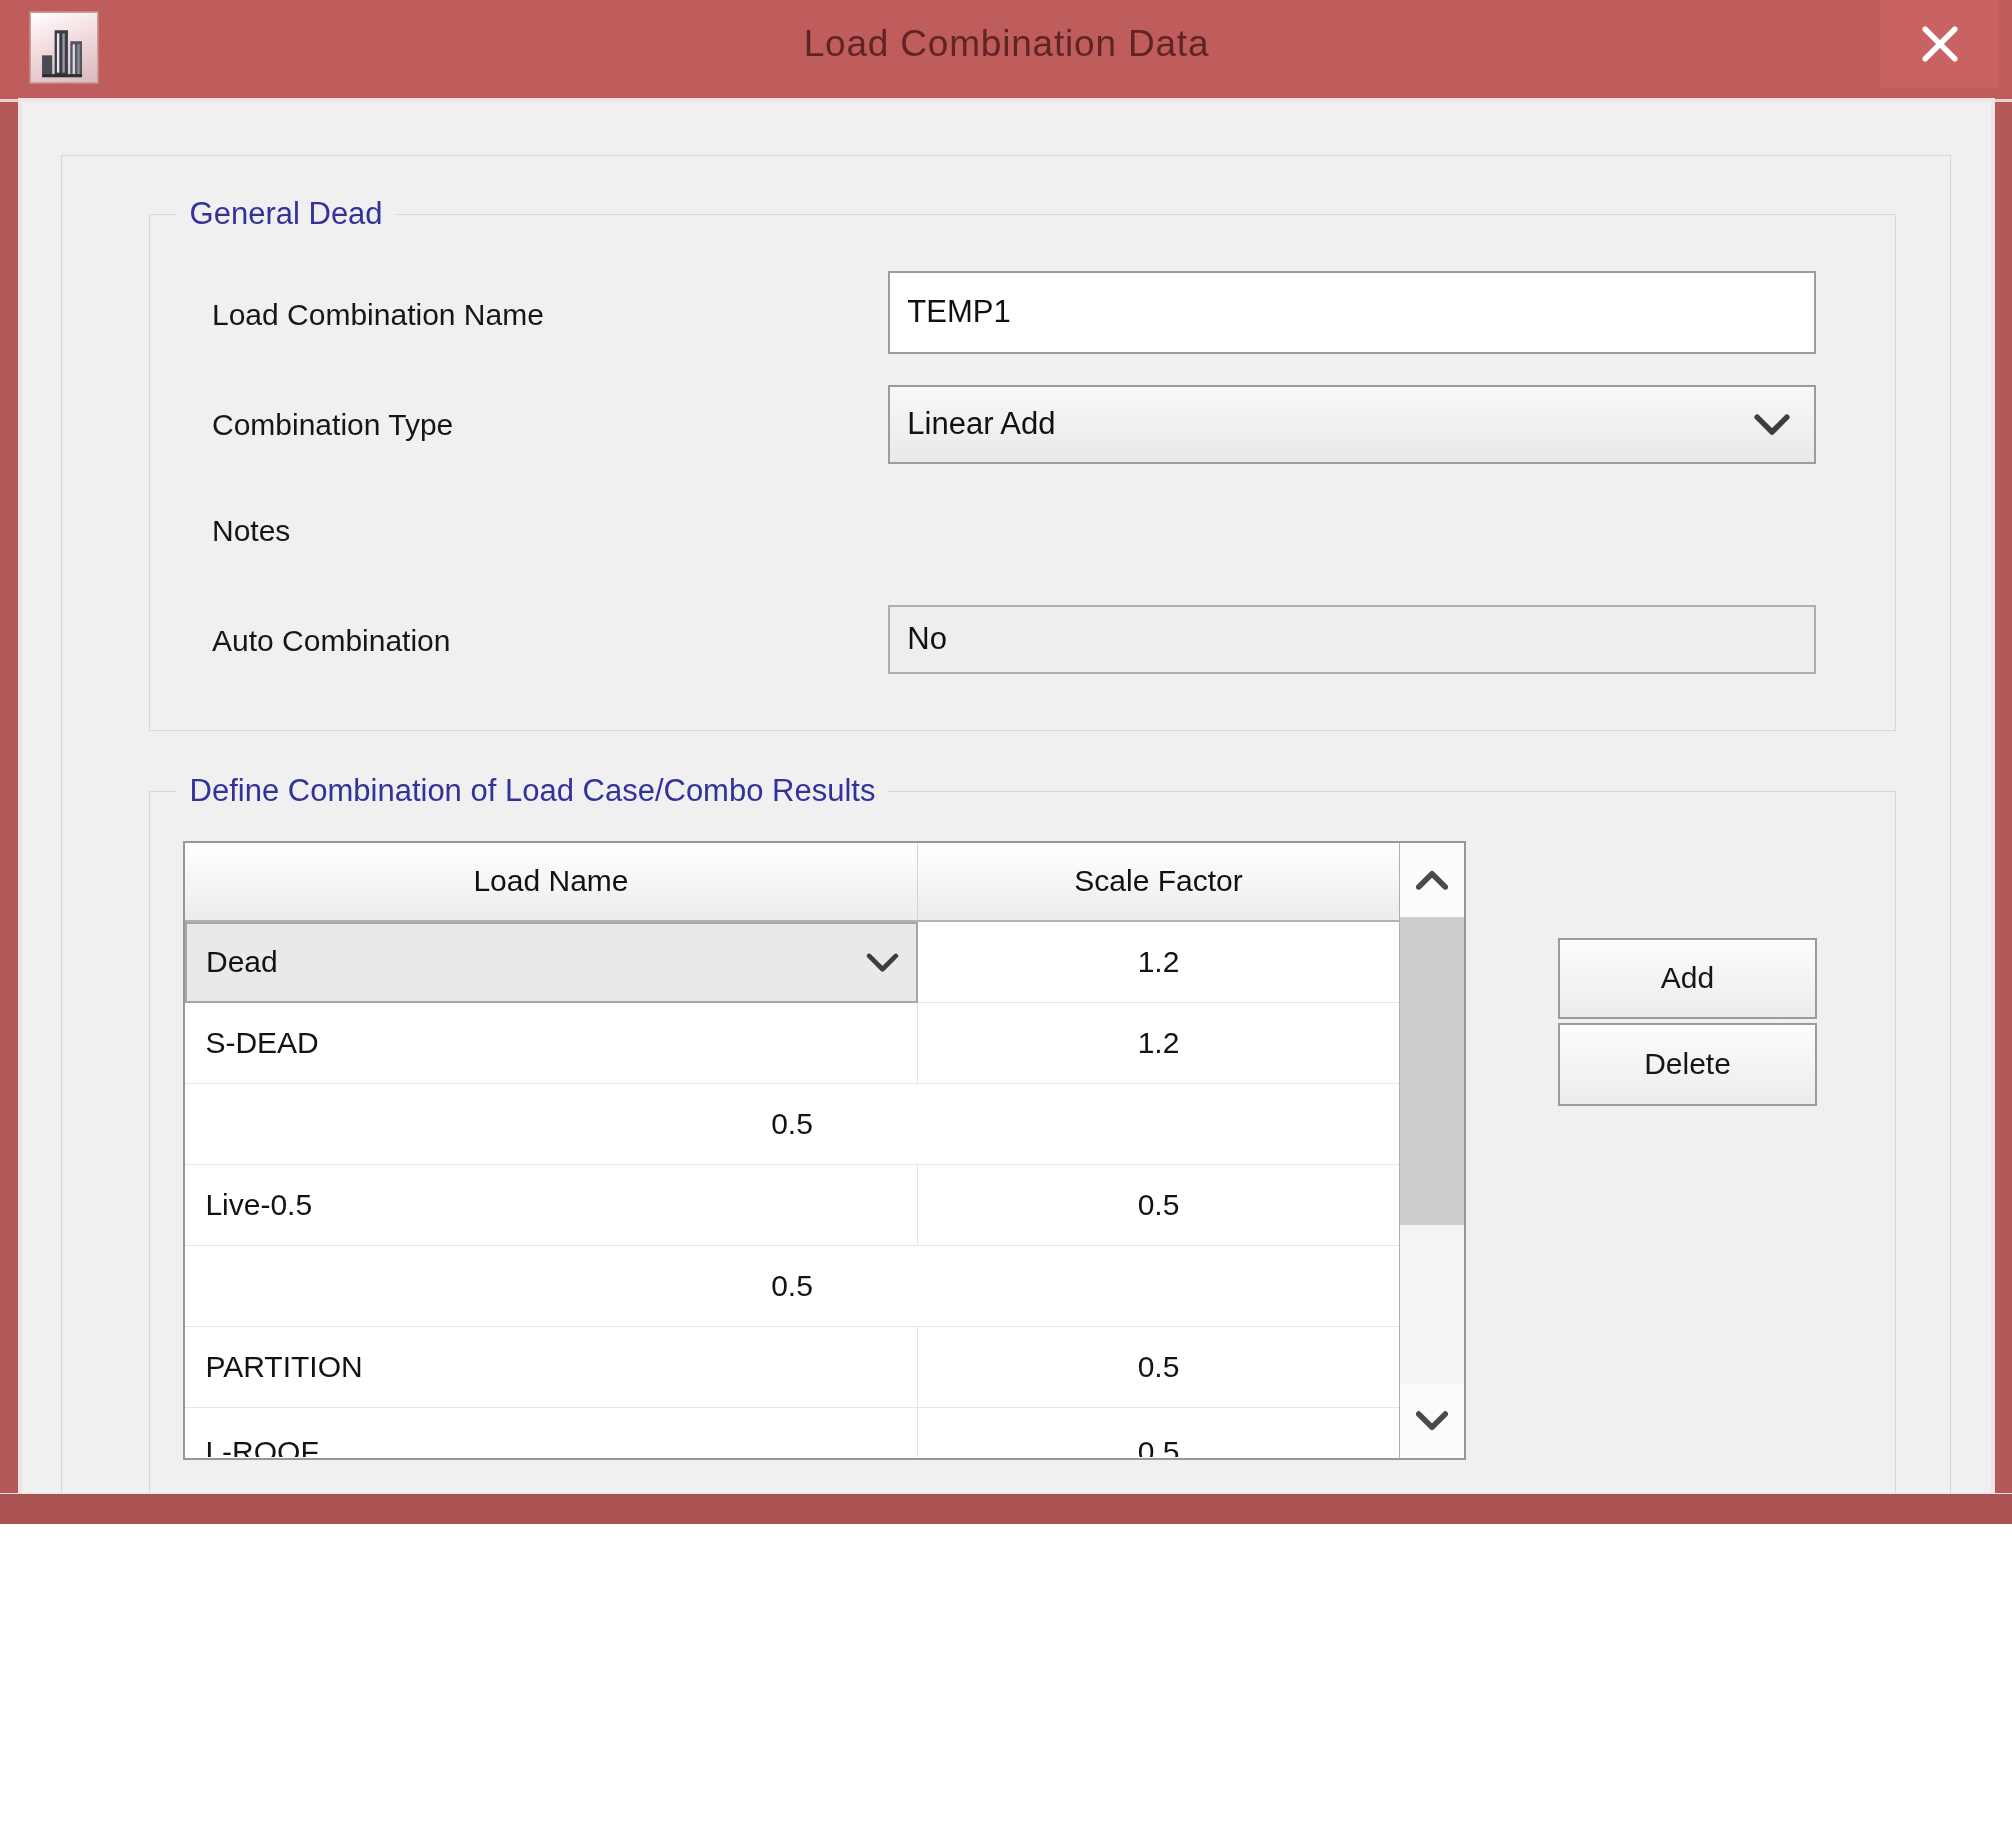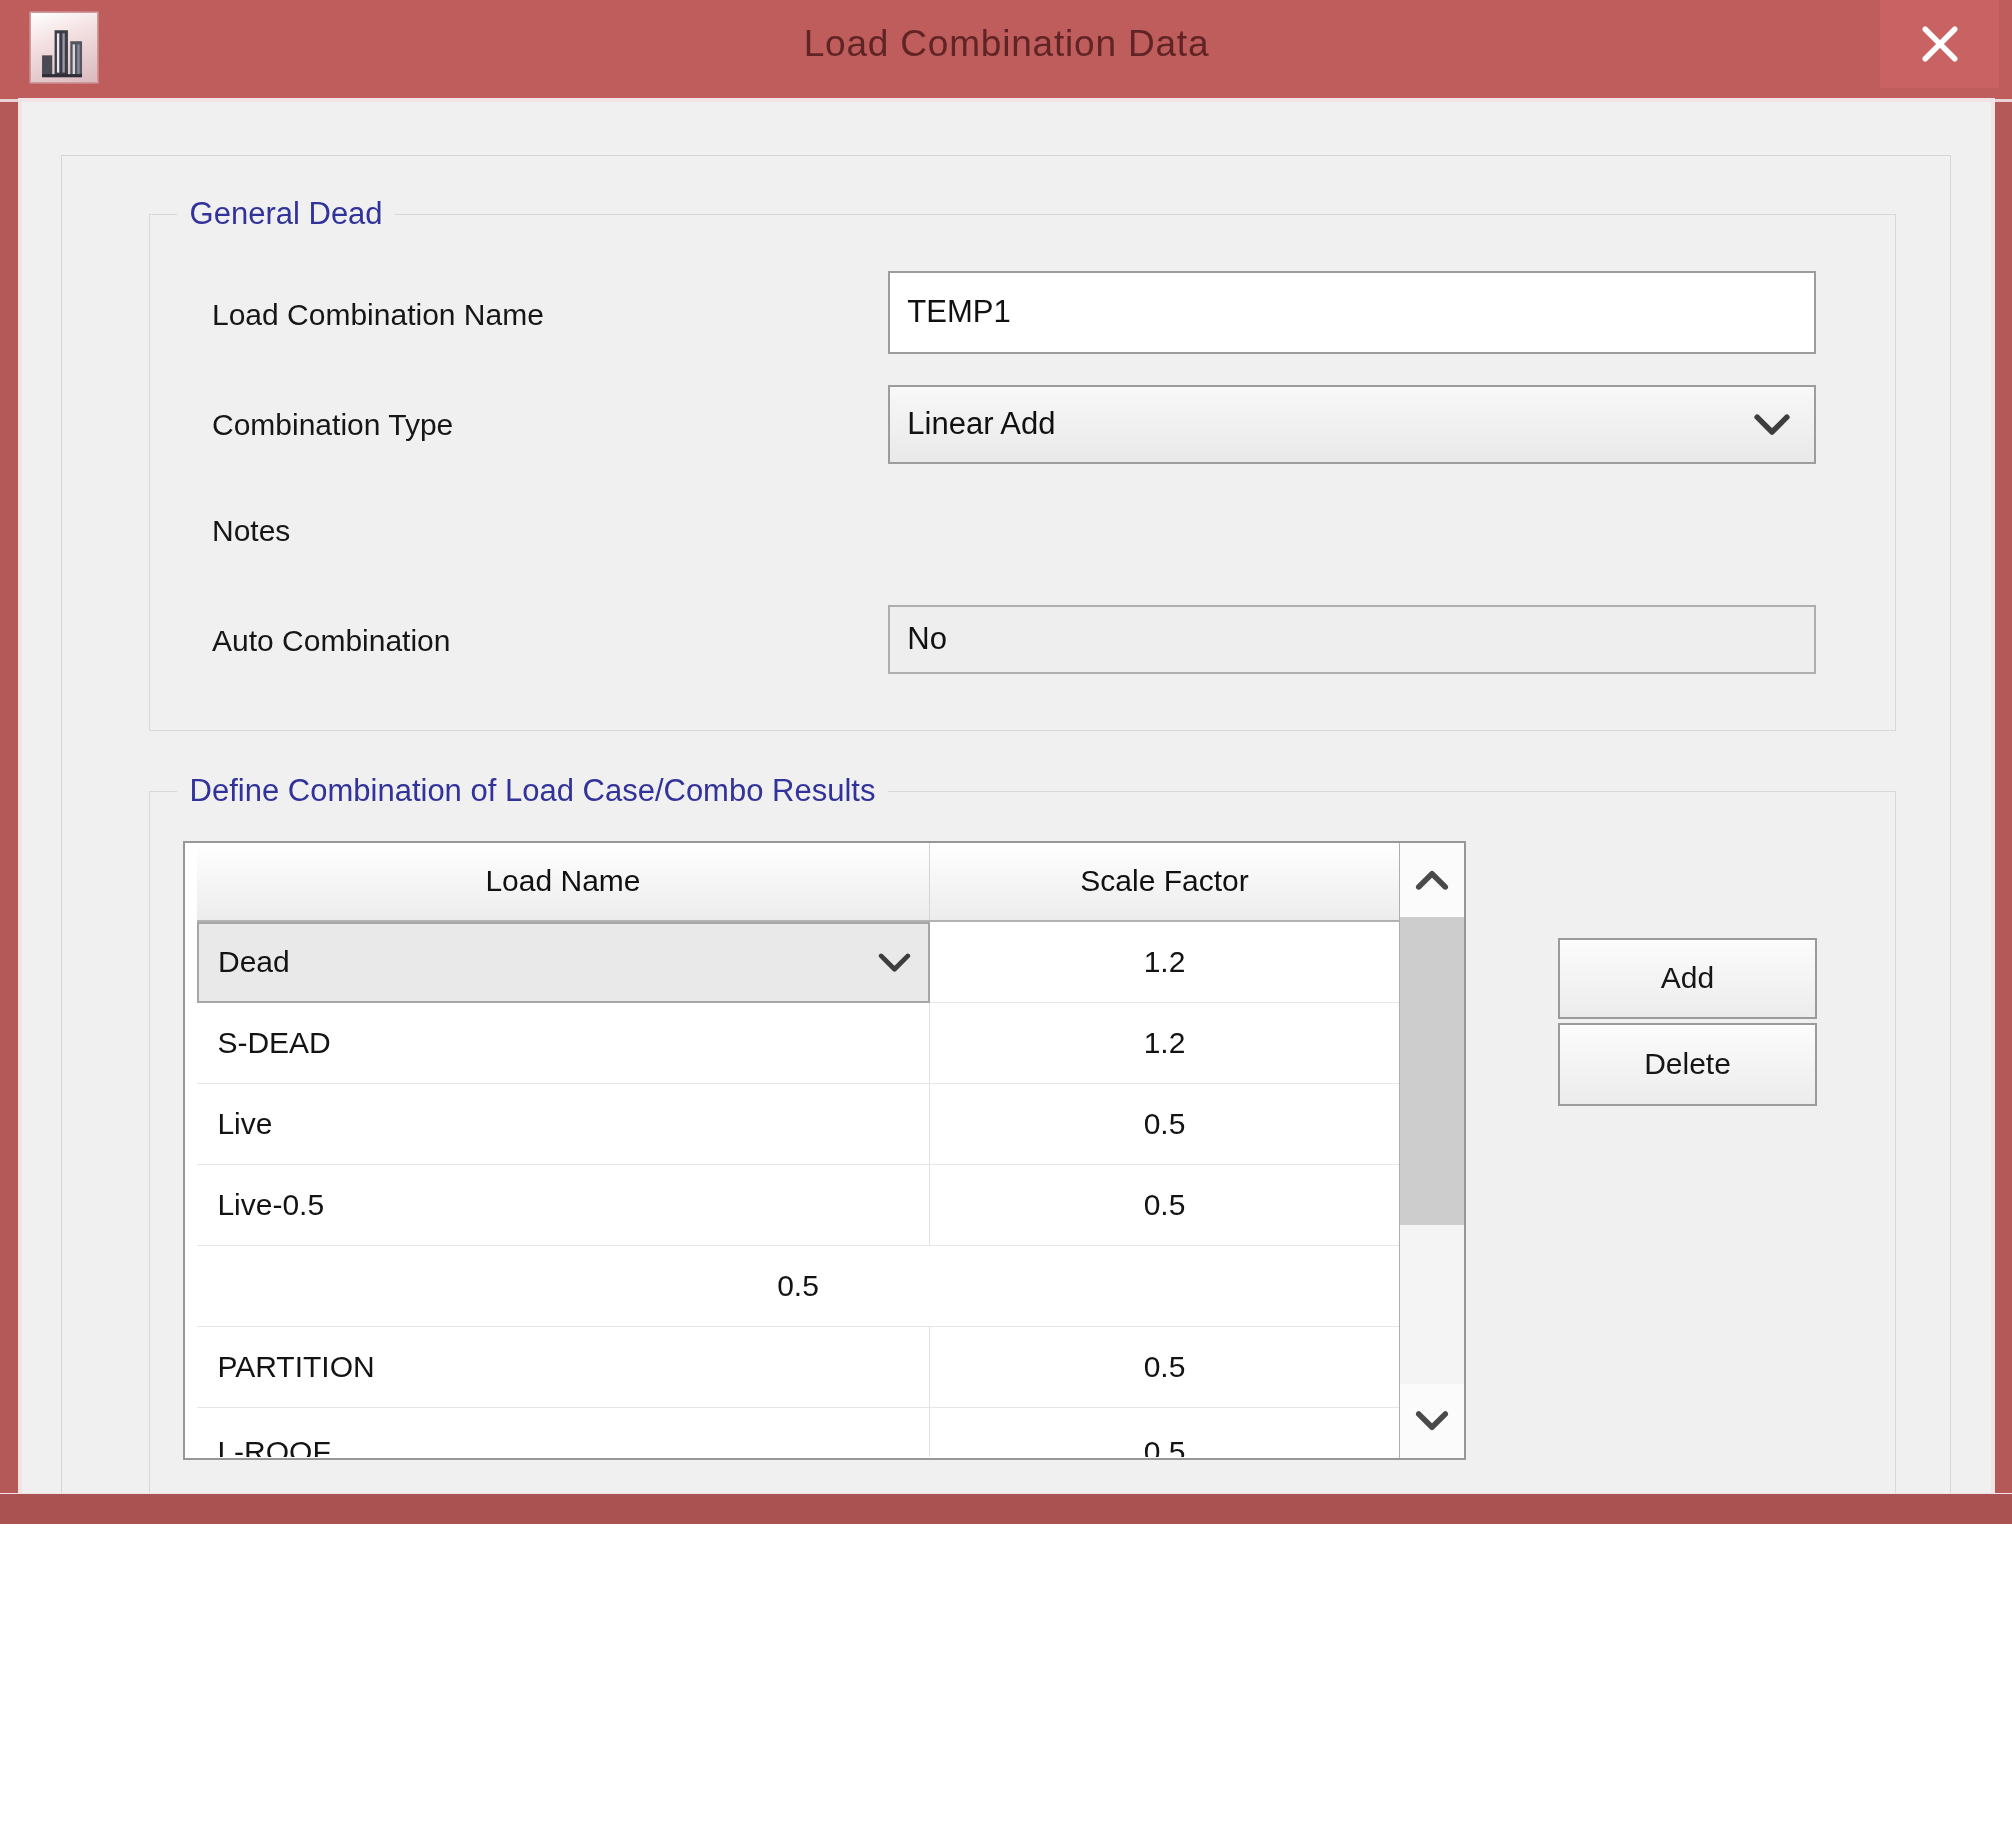--- a/index.html
+++ b/index.html
@@ -80,21 +80,21 @@
   .readonly-field{
     position:absolute;left:866px;top:503px;width:928px;height:69px;
     background:#eeeeee;border:2.4px solid #aeaeae;
     font-size:31px;color:#111;padding:0 17.3px;line-height:64px;
   }
   
   .grid{
     position:absolute;left:161px;top:739px;width:1283px;height:619px;
     background:#ffffff;border:2.4px solid #979797;display:flex;
   }
-  .grid-main{width:1215px;height:100%;padding-left:12px;}
+  .grid-main{width:1215px;height:100%;}
   .thead{
     height:79px;display:flex;
     background:linear-gradient(#ffffff,#ececec);
     border-bottom:2.4px solid #b2b2b2;
   }
   .th{font-size:30px;color:#111;text-align:center;line-height:76px;}
   .th-load{width:733px;border-right:1.6px solid #d4d4d4;}
   .th-scale{flex:1;}
   .trow{height:81px;display:flex;border-bottom:1.6px solid #e6e6e6;background:#ffffff;}
   .td-load{
@@ -212,21 +212,20 @@
             </svg>
           </div>
           <div class="td-scale">1.2</div>
         </div>
 
         <div class="trow">
           <div class="td-load">S-DEAD</div>
           <div class="td-scale">1.2</div>
         </div>
         <div class="trow">
-          <div class="td-load">Live</div>
           <div class="td-scale">0.5</div>
         </div>
         <div class="trow">
           <div class="td-load">Live-0.5</div>
           <div class="td-scale">0.5</div>
         </div>
         <div class="trow">
           <div class="td-scale">0.5</div>
         </div>
         <div class="trow">

